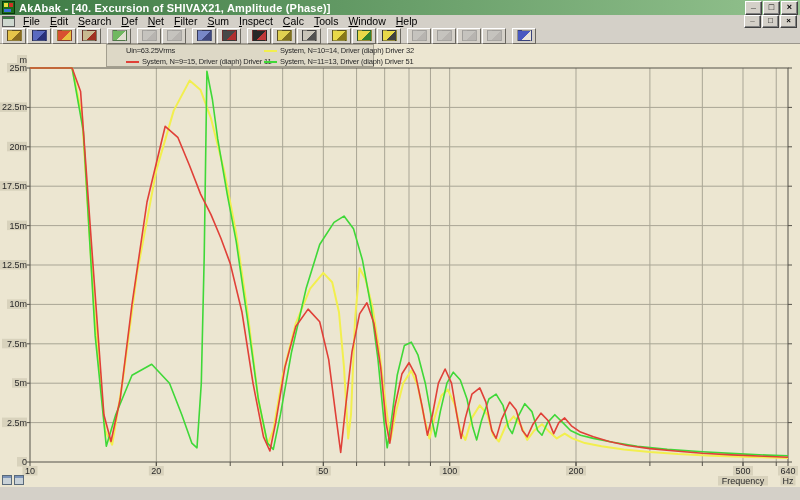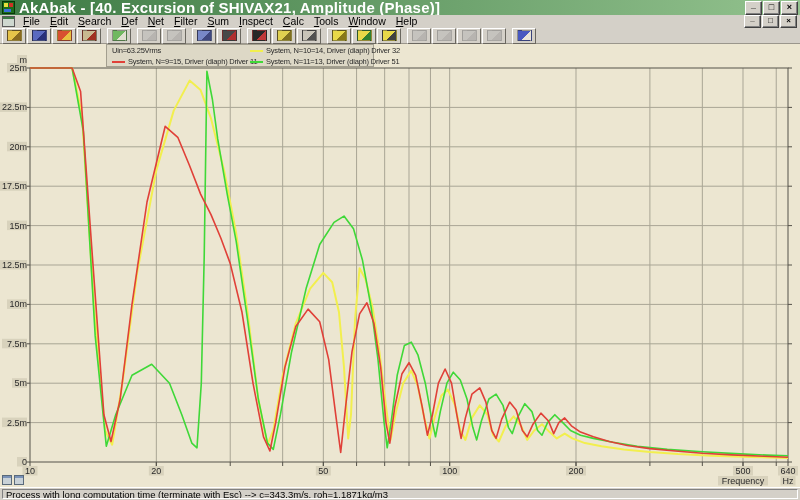--- a/index.html
+++ b/index.html
@@ -7,21 +7,21 @@
   #app{position:relative;width:800px;height:500px;background:#d4d0c8;cursor:default;}
 
   
   #titlebar{position:absolute;left:0;top:0;width:800px;height:15px;
     background:linear-gradient(90deg,#3d7a44,#93c28e);display:flex;align-items:center;}
   #app-icon{width:11px;height:11px;margin:0 4px 0 2px;position:relative;background:#1c6e1c;border:1px solid #083808;}
   #app-icon i{position:absolute;display:block;}
   #app-icon .a{left:1px;top:1px;width:4px;height:4px;background:#e8e03c;}
   #app-icon .b{right:1px;top:1px;width:4px;height:4px;background:#cc3326;}
   #app-icon .c{left:1px;bottom:1px;width:7px;height:3px;background:#3a6fd8;}
-  #title-text{color:#ffffff;font-size:15px;font-weight:bold;letter-spacing:0.2px;white-space:nowrap;}
+  #title-text{color:#ffffff;font-size:11px;font-weight:bold;letter-spacing:0.2px;white-space:nowrap;}
   .winbtns{margin-left:auto;display:flex;gap:1px;padding-right:2px;}
   .winbtn{width:15px;height:12px;background:#d4d0c8;border:1px solid;
     border-color:#ffffff #404040 #404040 #ffffff;box-shadow:inset -1px -1px 0 #808080;
     font-size:9px;line-height:10px;text-align:center;color:#000;font-weight:bold;}
   .winbtn.minimize span{position:relative;top:-2px;}
 
   
   #menubar{position:absolute;left:0;top:15px;width:800px;height:13px;background:#d4d0c8;
     display:flex;align-items:center;border-bottom:1px solid #b8b4ac;}
   #child-icon{width:11px;height:9px;margin:0 3px 0 2px;background:#cfd8cf;border:1px solid #5a5a5a;
@@ -42,21 +42,21 @@
 
   
   #chart-area{position:absolute;left:0;top:44px;width:800px;height:443px;background:#ece6d1;}
   #chart-svg{position:absolute;left:0;top:0;}
 
   
   #legend{position:absolute;left:106px;top:0px;width:268px;height:23px;
     background:#ddd8c6;border:1px solid #a39f8f;box-sizing:border-box;
     display:grid;grid-template-columns:138px 126px;grid-template-rows:11px 11px;
     font-size:7.5px;letter-spacing:-0.2px;color:#2a2a2a;align-items:center;z-index:5;}
-  .legend-cell{display:flex;align-items:center;white-space:nowrap;overflow:visible;padding-left:5px;}
+  .legend-cell{display:flex;align-items:center;white-space:nowrap;overflow:visible;padding-left:19px;}
   .legend-swatch{display:inline-block;width:13px;height:2px;margin-right:3px;flex:0 0 auto;}
 
   
   #mini-icons{position:absolute;left:2px;top:431px;display:flex;gap:2px;z-index:4;}
   .mini-icon{width:8px;height:8px;background:#c9d2d8;border:1px solid #5a6a7a;box-shadow:inset 0 2px 0 #7a92b8;}
 
   
   #statusbar{position:absolute;left:0;top:487px;width:800px;height:13px;background:#d4d0c8;
     border-top:1px solid #ffffff;box-sizing:border-box;}
   #status-panel{position:absolute;left:2px;top:1px;right:2px;bottom:1px;
@@ -304,17 +304,14 @@
         <span>System, N=11=13, Driver (diaph) Driver 51</span>
       </div>
     </div>
 
     <div id="mini-icons">
       <div class="mini-icon"></div>
       <div class="mini-icon"></div>
     </div>
   </div>
 
-  <div id="statusbar">
-    <div id="status-panel">Process with long computation time (terminate with Esc) --&gt; c=343.3m/s, roh=1.1871kg/m3</div>
-  </div>
 
 </div>
 
 </body></html>

